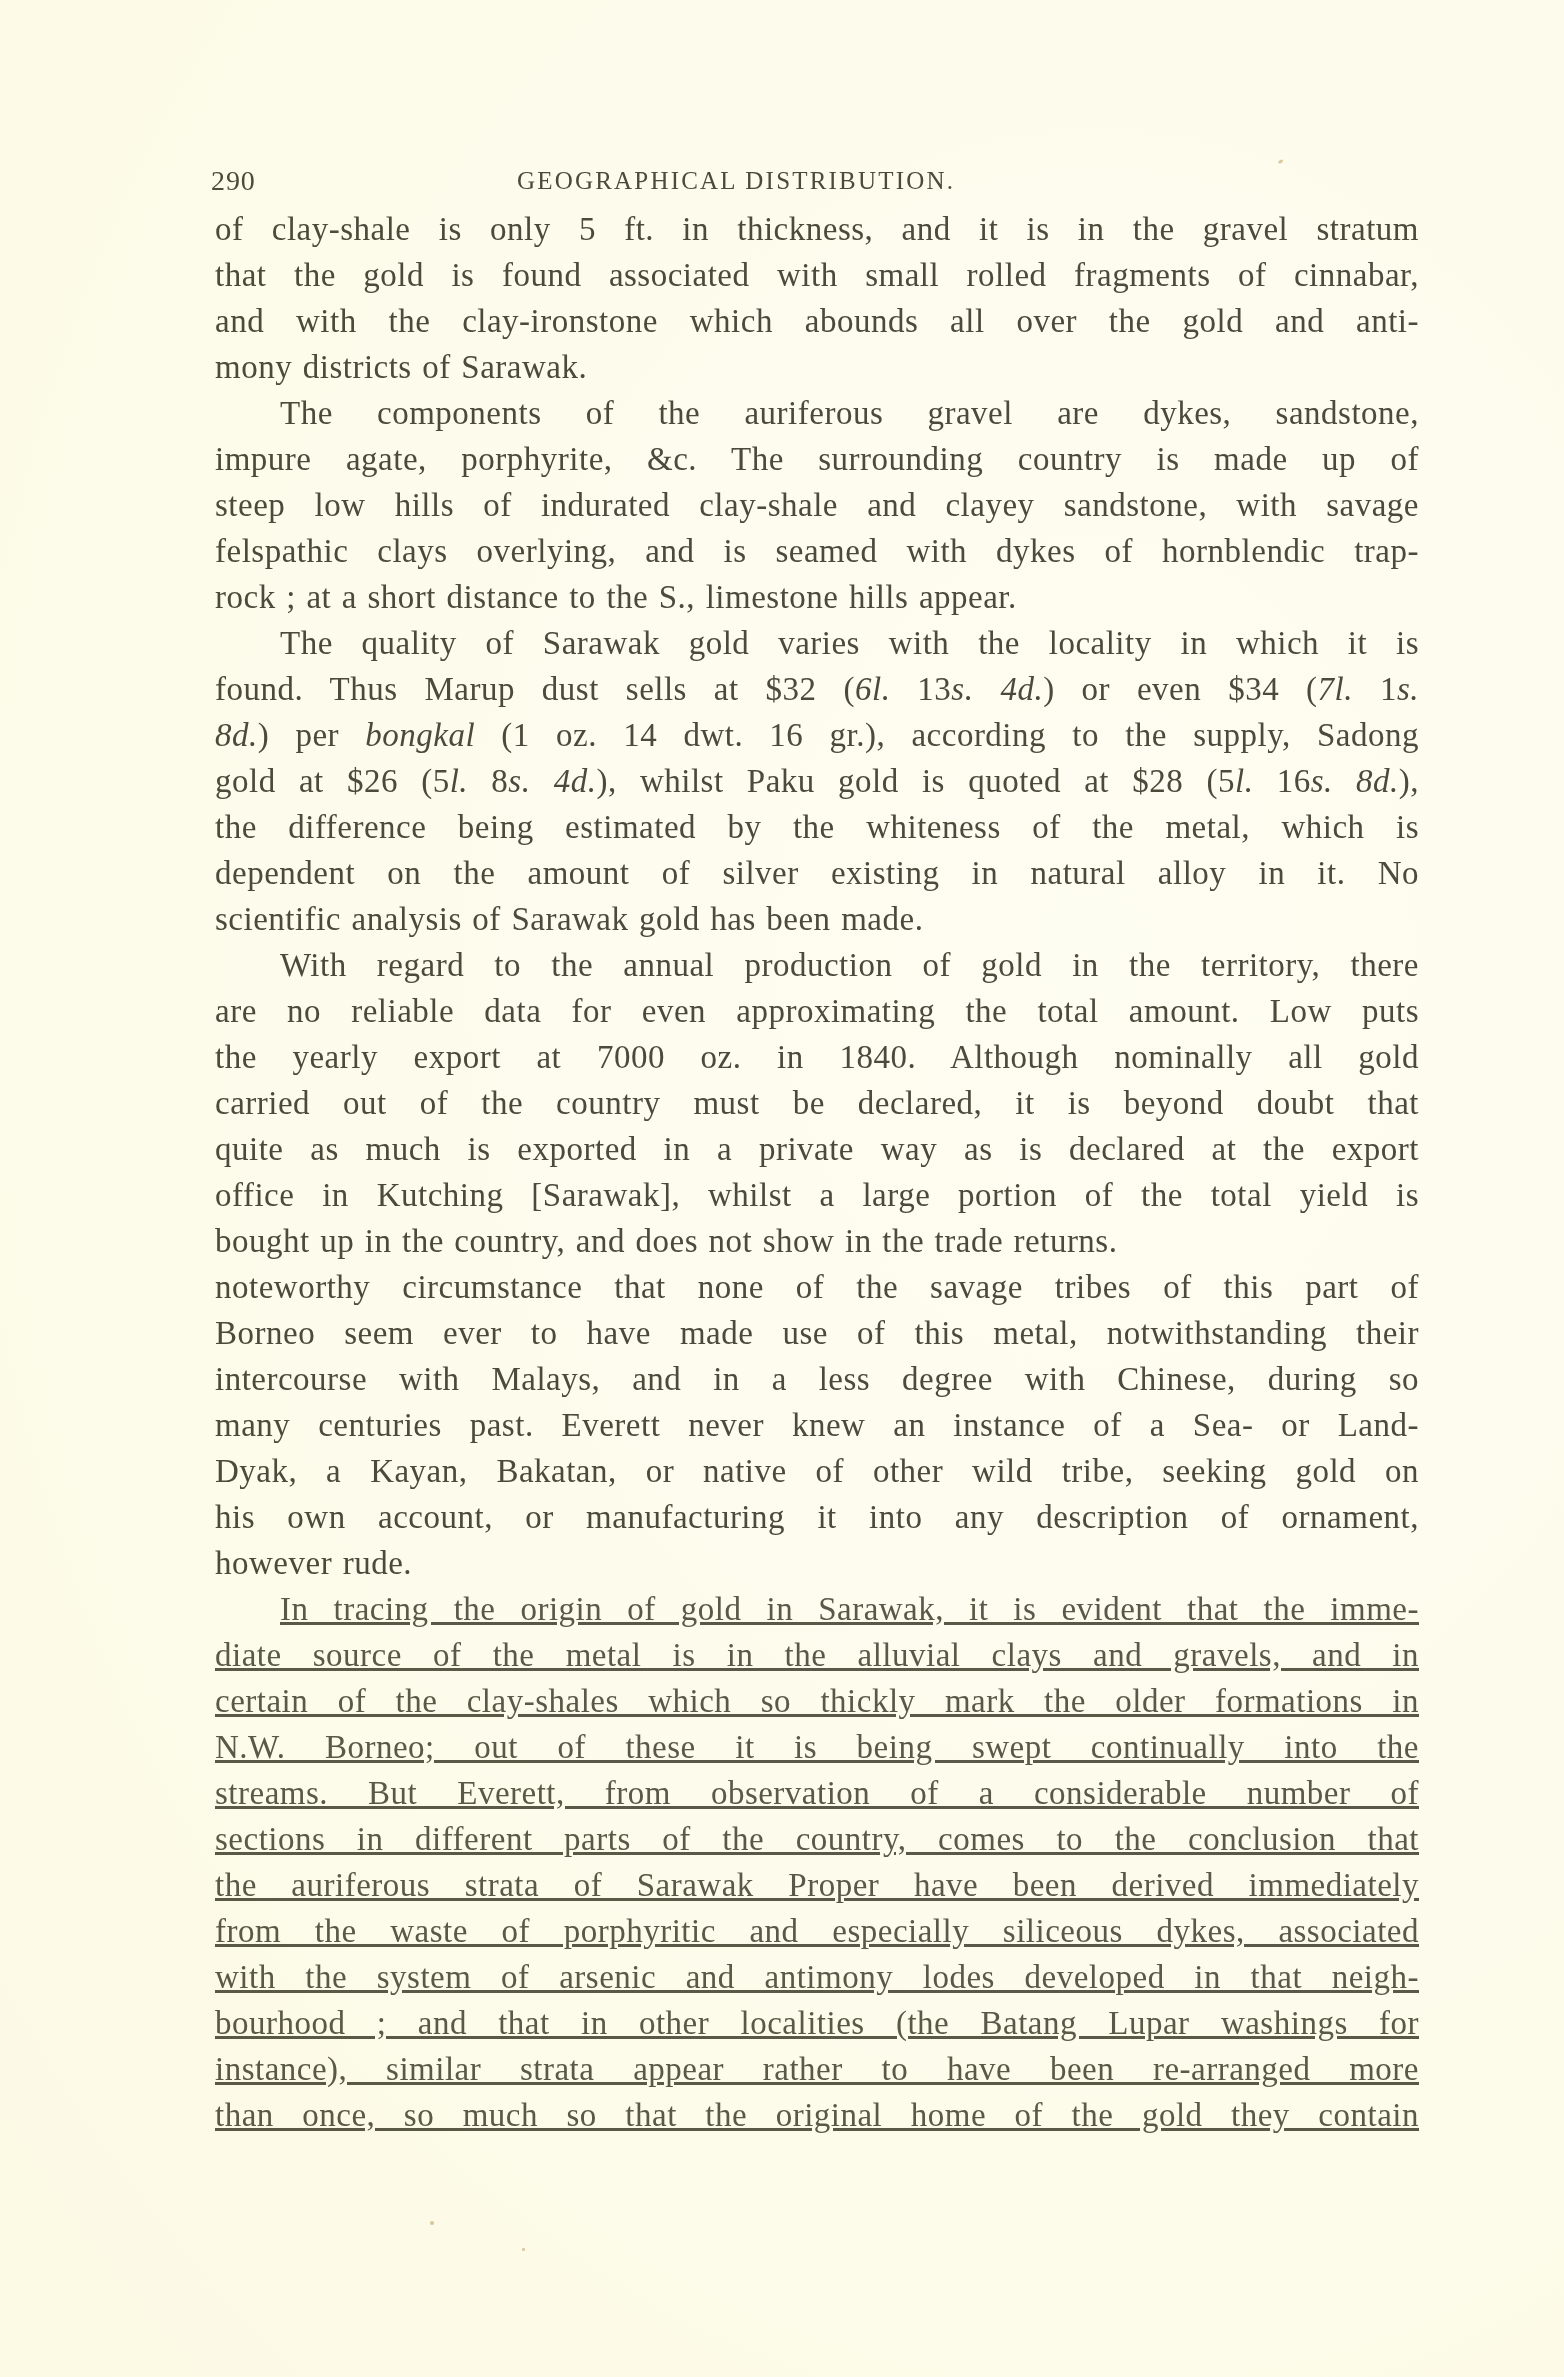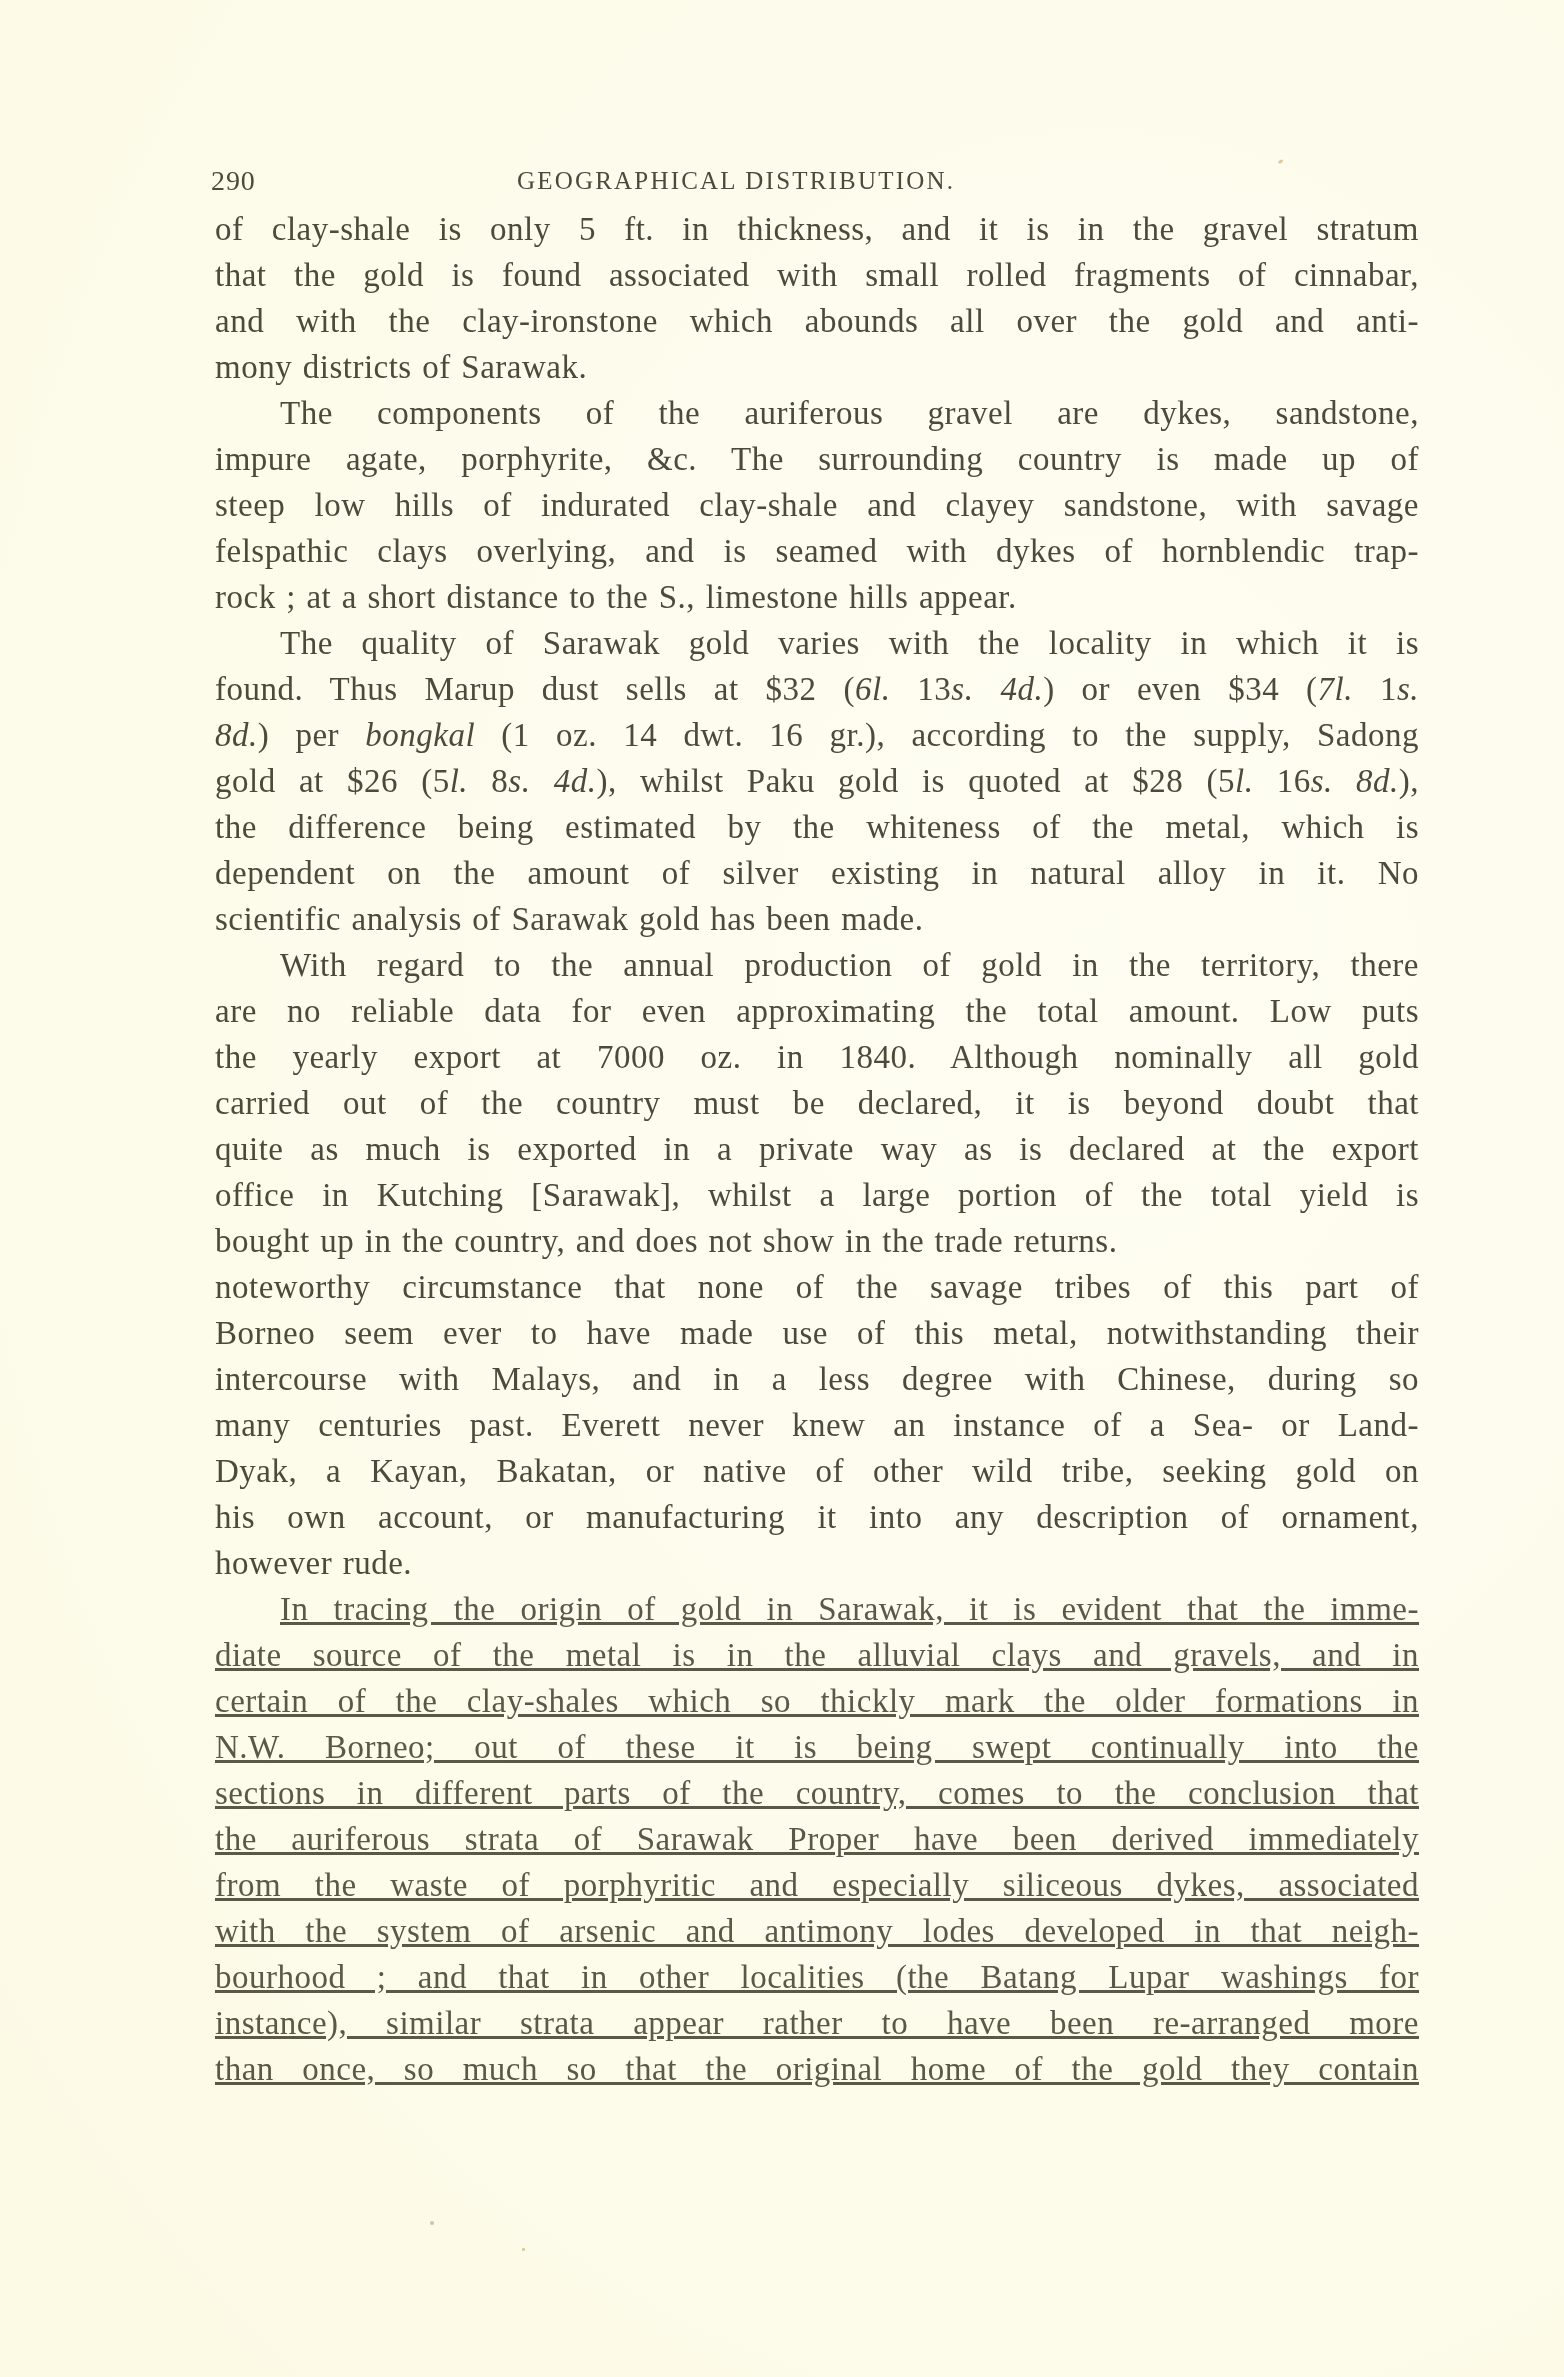--- a/index.html
+++ b/index.html
@@ -134,20 +134,21 @@
         <span class="line"><span class="seg">many centuries past.  Everett never knew an instance of a Sea- or Land-</span></span>
         <span class="line"><span class="seg">Dyak, a Kayan, Bakatan, or native of other wild tribe, seeking gold on</span></span>
         <span class="line"><span class="seg">his own account, or manufacturing it into any description of ornament,</span></span>
         <span class="line last"><span class="seg">however rude.</span></span>
       </div>
       <div class="paragraph fade">
         <span class="line indent"><span class="seg">In tracing the origin of gold in Sarawak, it is evident that the imme-</span></span>
         <span class="line"><span class="seg">diate source of the metal is in the alluvial clays and gravels, and in</span></span>
         <span class="line"><span class="seg">certain of the clay-shales which so thickly mark the older formations in</span></span>
         <span class="line"><span class="seg">N.W. Borneo; out of these it is being swept continually into the</span></span>
+        <span class="line"><span class="seg">streams.  But Everett, from observation of a considerable number of</span></span>
         <span class="line"><span class="seg">sections in different parts of the country, comes to the conclusion that</span></span>
         <span class="line"><span class="seg">the auriferous strata of Sarawak Proper have been derived immediately</span></span>
         <span class="line"><span class="seg">from the waste of porphyritic and especially siliceous dykes, associated</span></span>
         <span class="line"><span class="seg">with the system of arsenic and antimony lodes developed in that neigh-</span></span>
         <span class="line"><span class="seg">bourhood ; and that in other localities (the Batang Lupar washings for</span></span>
         <span class="line"><span class="seg">instance), similar strata appear rather to have been re-arranged more</span></span>
         <span class="line"><span class="seg">than once, so much so that the original home of the gold they contain</span></span>
       </div>
     </div>
 

